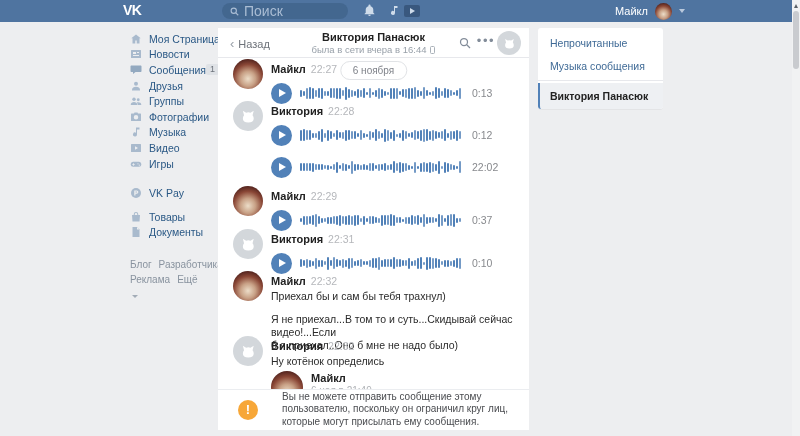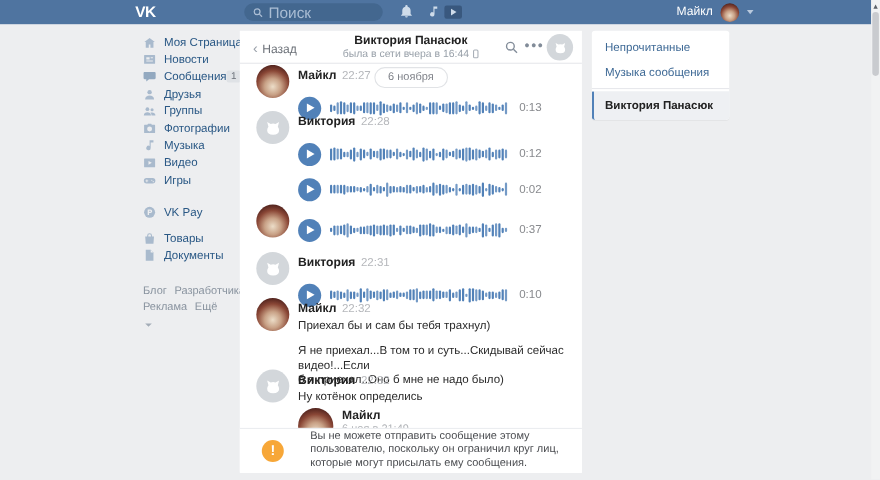--- a/index.html
+++ b/index.html
@@ -52,21 +52,21 @@
   .hdr-avatar { position:absolute; right:8px; top:3px; width:24px; height:24px; border-radius:50%; cursor:pointer; }
 
   .messages { position:absolute; left:0; right:0; top:31px; bottom:41px; overflow:hidden; }
   .date-pill { position:absolute; left:50%; transform:translateX(-50%); top:2px; z-index:3; background:#fff; border:1px solid #e1e3e6; border-radius:11px; padding:3px 12px; font-size:10px; color:#7f8289; }
   .msg { position:absolute; left:15px; right:8px; display:flex; }
   .msg-avatar { width:30px; height:30px; border-radius:50%; flex:none; margin-right:8px; cursor:pointer; }
   .msg-body { flex:1; min-width:0; }
   .msg-head { line-height:12px; margin-top:4px; }
   .msg-name { font-weight:bold; font-size:11px; color:#222; cursor:pointer; }
   .msg-time { color:#b5b7bb; font-size:10.5px; margin-left:5px; }
-  .voice { display:flex; align-items:center; height:22px; margin-top:12px; }
+  .voice { display:flex; align-items:center; height:22px; margin-top:7px; }
   .voice + .voice { margin-top:10px; }
   .play-btn { width:21px; height:21px; border-radius:50%; background:#5181b8; position:relative; flex:none; cursor:pointer; }
   .play-btn::after { content:""; position:absolute; left:8px; top:6px; border-left:7px solid #fff; border-top:4.5px solid transparent; border-bottom:4.5px solid transparent; }
   .wave { display:flex; align-items:center; height:16px; margin-left:8px; width:164px; cursor:pointer; }
   .wave i { width:2px; flex:none; margin-right:1px; background:#5181b8; border-radius:1px; }
   .wave i:nth-child(3n) { opacity:.8; }
   .dur { margin-left:8px; color:#87898d; font-size:10.5px; }
   .msg-text { color:#2b2b2b; font-size:10.5px; line-height:13px; margin-top:3px; white-space:pre-line; }
   .msg-text + .msg-text { margin-top:10px; }
   .fwd { display:flex; margin-top:3px; }
@@ -437,27 +437,28 @@
               <i style="height: 7px;"></i>
               <i style="height: 13px;"></i>
               <i style="height: 3px;"></i>
               <i style="height: 11px;"></i>
               <i style="height: 9px;"></i>
               <i style="height: 6px;"></i>
               <i style="height: 5px;"></i>
               <i style="height: 3px;"></i>
               <i style="height: 12px;"></i>
             </div>
-            <span class="dur">0:02</span>
+            <span class="dur">22:02</span>
           </div>
         </div>
       </div>
       <div class="msg" style="top: 127px;">
         <div class="msg-avatar photo-av"></div>
         <div class="msg-body">
+          <div class="msg-head"><span class="msg-name">Майкл</span><span class="msg-time">22:29</span></div>
           <div class="voice">
             <div class="play-btn"></div>
             <div class="wave">
               <i style="height: 4px;"></i>
               <i style="height: 9px;"></i>
               <i style="height: 9px;"></i>
               <i style="height: 8px;"></i>
               <i style="height: 10px;"></i>
               <i style="height: 13px;"></i>
               <i style="height: 8px;"></i>

